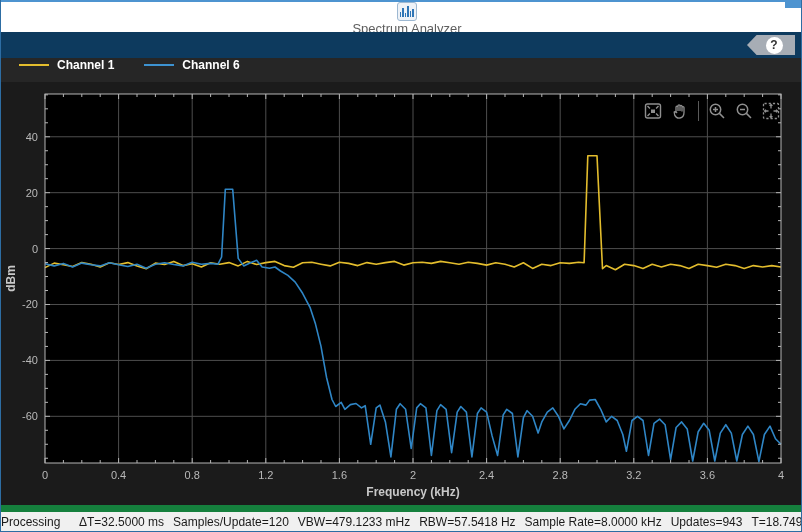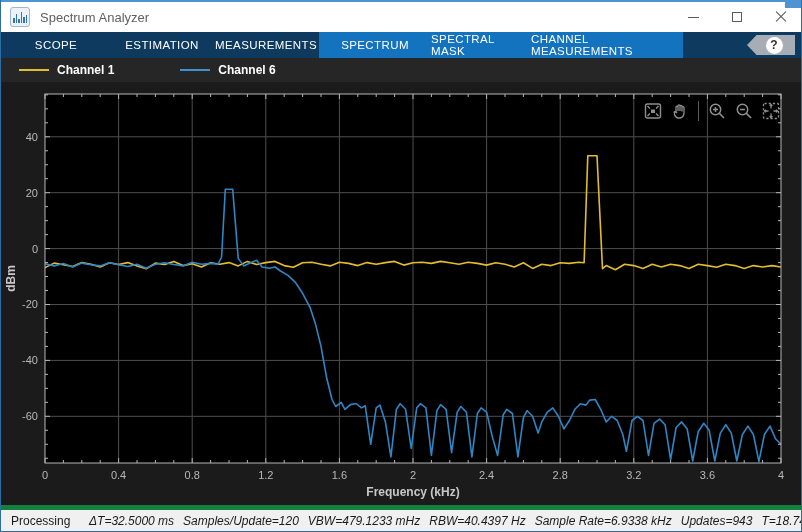--- a/index.html
+++ b/index.html
@@ -3,21 +3,21 @@
 <meta charset="utf-8">
 <style>
   html,body{margin:0;padding:0;background:#555;}
   *{box-sizing:border-box;font-family:"Liberation Sans","DejaVu Sans",sans-serif;}
   .window{position:relative;width:802px;height:532px;background:#1b1b1b;overflow:hidden;
           border-left:1px solid #2d6da3;border-right:1px solid #2d6da3;border-bottom:1px solid #2d6da3;}
   .top-accent{position:absolute;left:0;top:0;width:802px;height:2px;background:#4e94d0;}
   .corner-accent{position:absolute;right:0;top:0;width:16px;height:8px;background:#4e94d0;}
 
   
-  .titlebar{position:absolute;left:0;top:2px;width:802px;height:30px;background:#ffffff;display:flex;align-items:center;}
+  .titlebar{position:absolute;left:0;top:2px;width:802px;height:30px;background:#ffffff;display:flex;align-items:center;flex-direction:column;}
   .app-icon{width:20px;height:20px;margin-left:9px;border:1px solid #9db8d2;background:#eef2f7;border-radius:3px;
             display:flex;align-items:flex-end;justify-content:center;gap:1px;padding:3px 2px 3px 2px;}
   .app-icon i{display:block;width:2px;background:#2e75b6;}
   .title-text{margin-left:10px;font-size:13px;color:#5f5f5f;}
   .win-controls{margin-left:auto;display:flex;height:100%;}
   .win-btn{width:44px;height:100%;display:flex;align-items:center;justify-content:center;cursor:default;}
   .glyph-min{width:11px;height:1px;background:#5a5a5a;}
   .glyph-max{width:10px;height:10px;border:1px solid #5a5a5a;}
   .glyph-close{position:relative;width:12px;height:12px;}
   .glyph-close:before,.glyph-close:after{content:"";position:absolute;left:-1px;top:5px;width:14px;height:1px;background:#5a5a5a;}
@@ -27,37 +27,37 @@
   
   .tabbar{position:absolute;left:0;top:32px;width:802px;height:26px;background:#0d3a5e;display:flex;align-items:stretch;}
   .tab{display:flex;align-items:center;justify-content:center;color:#fff;font-size:11.5px;letter-spacing:.4px;cursor:default;}
   .tab.active{background:#1473be;}
   .help-badge{position:absolute;right:8px;top:3px;width:48px;height:20px;background:#a7adb5;
               clip-path:polygon(0 50%,20% 0,100% 0,100% 100%,20% 100%);display:flex;align-items:center;justify-content:center;}
   .help-circle{width:17px;height:17px;border-radius:50%;background:#fff;color:#333;font-weight:bold;font-size:12px;
                display:flex;align-items:center;justify-content:center;margin-left:6px;}
 
   
-  .legendbar{position:absolute;left:0;top:58px;width:802px;height:24px;background:#262626;display:flex;align-items:center;padding-left:18px;gap:36px;}
+  .legendbar{position:absolute;left:0;top:58px;width:802px;height:24px;background:#262626;display:flex;align-items:flex-start;padding-left:18px;}
   .legend-item{display:flex;align-items:center;margin-right:30px;cursor:default;}
   .legend-line{width:30px;height:2px;margin-right:8px;}
   .legend-label{color:#ffffff;font-size:12px;font-weight:bold;}
 
   
   .plot-area{position:absolute;left:0;top:82px;width:802px;height:423px;background:#1b1b1b;}
   .plot-toolbar{position:absolute;top:17px;right:20px;display:flex;align-items:center;gap:3px;z-index:5;}
   .ptb-icon{width:24px;height:24px;display:flex;align-items:center;justify-content:center;cursor:pointer;}
   .ptb-sep{width:1px;height:20px;background:#5a5a5a;margin:0 3px;}
 
   
-  .statusbar{position:absolute;left:0;top:505px;width:802px;height:27px;background:#f0f0f0;border-top:5px solid #15803d;
-             display:flex;align-items:center;padding-left:10px;overflow:hidden;white-space:nowrap;}
+  .statusbar{position:absolute;left:0;top:505px;width:802px;height:27px;background:#f0f0f0;border-top:7px solid #15803d;
+             display:flex;align-items:center;overflow:hidden;white-space:nowrap;}
   .status-state{width:78px;font-size:12px;color:#1a1a1a;flex:none;}
   .status-stats{display:flex;gap:9px;font-size:12px;color:#1a1a1a;}
-  .status-stats span{flex:none;font-style:italic;}
+  .status-stats span{flex:none;}
 </style>
 </head>
 <body>
 
 <div class="window">
   <div class="top-accent"></div>
 
   <div class="titlebar">
     <div class="app-icon">
       <i style="height:5px"></i>
@@ -76,28 +76,20 @@
           <span class="glyph-max"></span>
         </div>
       <div class="win-btn">
           <span class="glyph-close"></span>
         </div>
     </div>
   </div>
   <div class="corner-accent"></div>
 
   <div class="tabbar">
-    <div style="display:flex;align-items:stretch;">
-        <div class="tab" style="width: 110px;">SCOPE</div>
-        <div class="tab" style="width: 102px;">ESTIMATION</div>
-        <div class="tab" style="width: 106px;">MEASUREMENTS</div>
-        <div class="tab active" style="width: 112px;">SPECTRUM</div>
-        <div class="tab active" style="width: 100px;">SPECTRAL MASK</div>
-        <div class="tab active" style="width: 152px;">CHANNEL MEASUREMENTS</div>
-      </div>
     <div class="help-badge">
       <div class="help-circle">?</div>
     </div>
   </div>
 
   <div class="legendbar">
       <div class="legend-item">
         <span class="legend-line" style="background: rgb(227, 189, 45);"></span>
         <span class="legend-label">Channel 1</span>
       </div>
@@ -318,19 +310,19 @@
         <text x="14" y="196.5" fill="#c8c8c8" font-size="12" font-weight="bold" text-anchor="middle" transform="rotate(-90 14 196.5)">dBm</text>
       </svg>
   </div>
 
   <div class="statusbar">
     <span class="status-state">Processing</span>
     <div class="status-stats">
         <span>ΔT=32.5000 ms</span>
         <span>Samples/Update=120</span>
         <span>VBW=479.1233 mHz</span>
-        <span>RBW=40.4397 Hz</span>
-        <span>Sample Rate=6.9338 kHz</span>
+        <span>RBW=57.5418 Hz</span>
+        <span>Sample Rate=8.0000 kHz</span>
         <span>Updates=943</span>
         <span>T=18.749</span>
       </div>
   </div>
 </div>
 
 </body></html>

